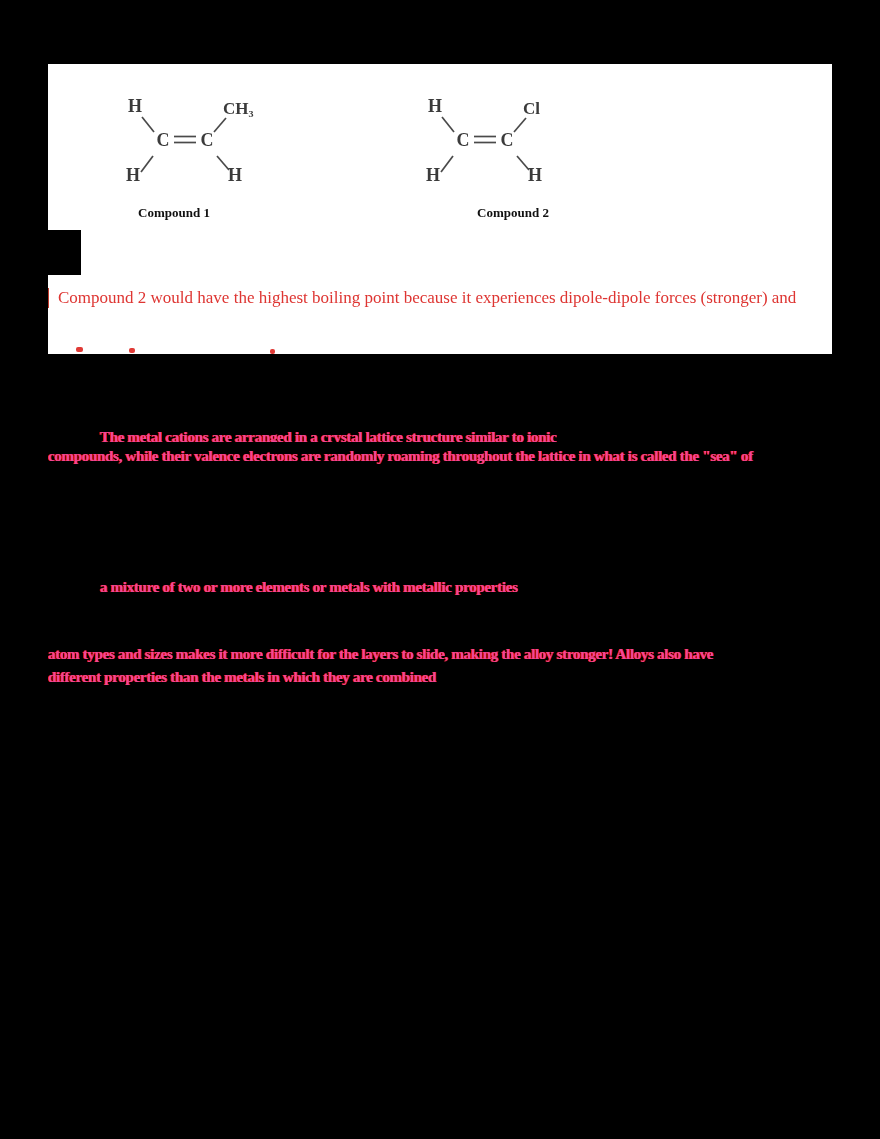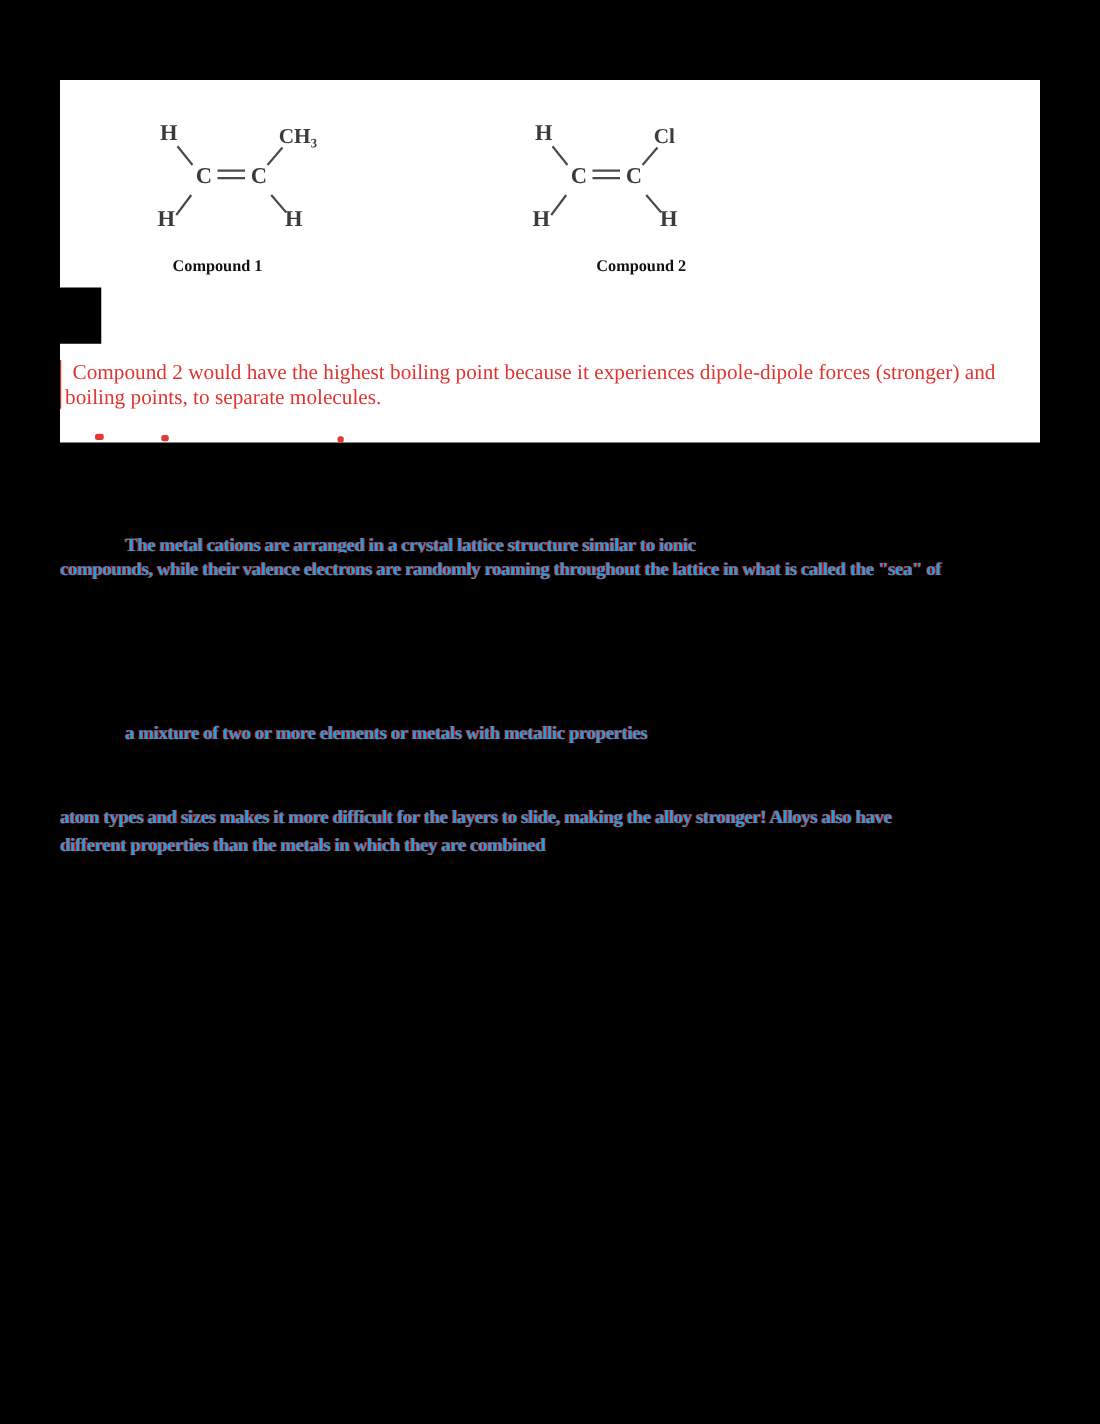--- a/index.html
+++ b/index.html
@@ -92,21 +92,21 @@
   .mark-a { left: 28px;  top: 283px; width: 7px; height: 5px; }
   .mark-b { left: 81px;  top: 284px; width: 6px; height: 5px; }
   .mark-c { left: 222px; top: 285px; width: 5px; height: 5px; }
 
   
   .hidden-block {
     position: absolute;
     left: 48px;
     width: 784px;
     overflow: hidden;
-    color: #0ea5e9;
+    color: #ec4899;
     font-size: 15px;
     font-weight: bold;
   }
   .hb-1 { top: 428px; }
   .hb-2 { top: 580px; }
   .hb-3 { top: 648px; }
   .hidden-line {
     overflow: hidden;
     position: relative;
   }
@@ -171,21 +171,20 @@
   </svg>
 
   <div class="compound-label one">Compound 1</div>
   <div class="compound-label two">Compound 2</div>
 
   <div class="redaction"></div>
 
 
   <div class="answer">
     <div class="line line1">Compound 2 would have the highest boiling point because it experiences dipole-dipole forces (stronger) and</div>
-    <div class="line">boiling points, to separate molecules.</div>
   </div>
 
   <div class="red-mark mark-a"></div>
   <div class="red-mark mark-b"></div>
   <div class="red-mark mark-c"></div>
 </div>
 
 <div class="hidden-block hb-1">
   <div class="hidden-line clip-a ind-52">
       <span>The metal cations are arranged in a crystal lattice structure similar to ionic</span>

